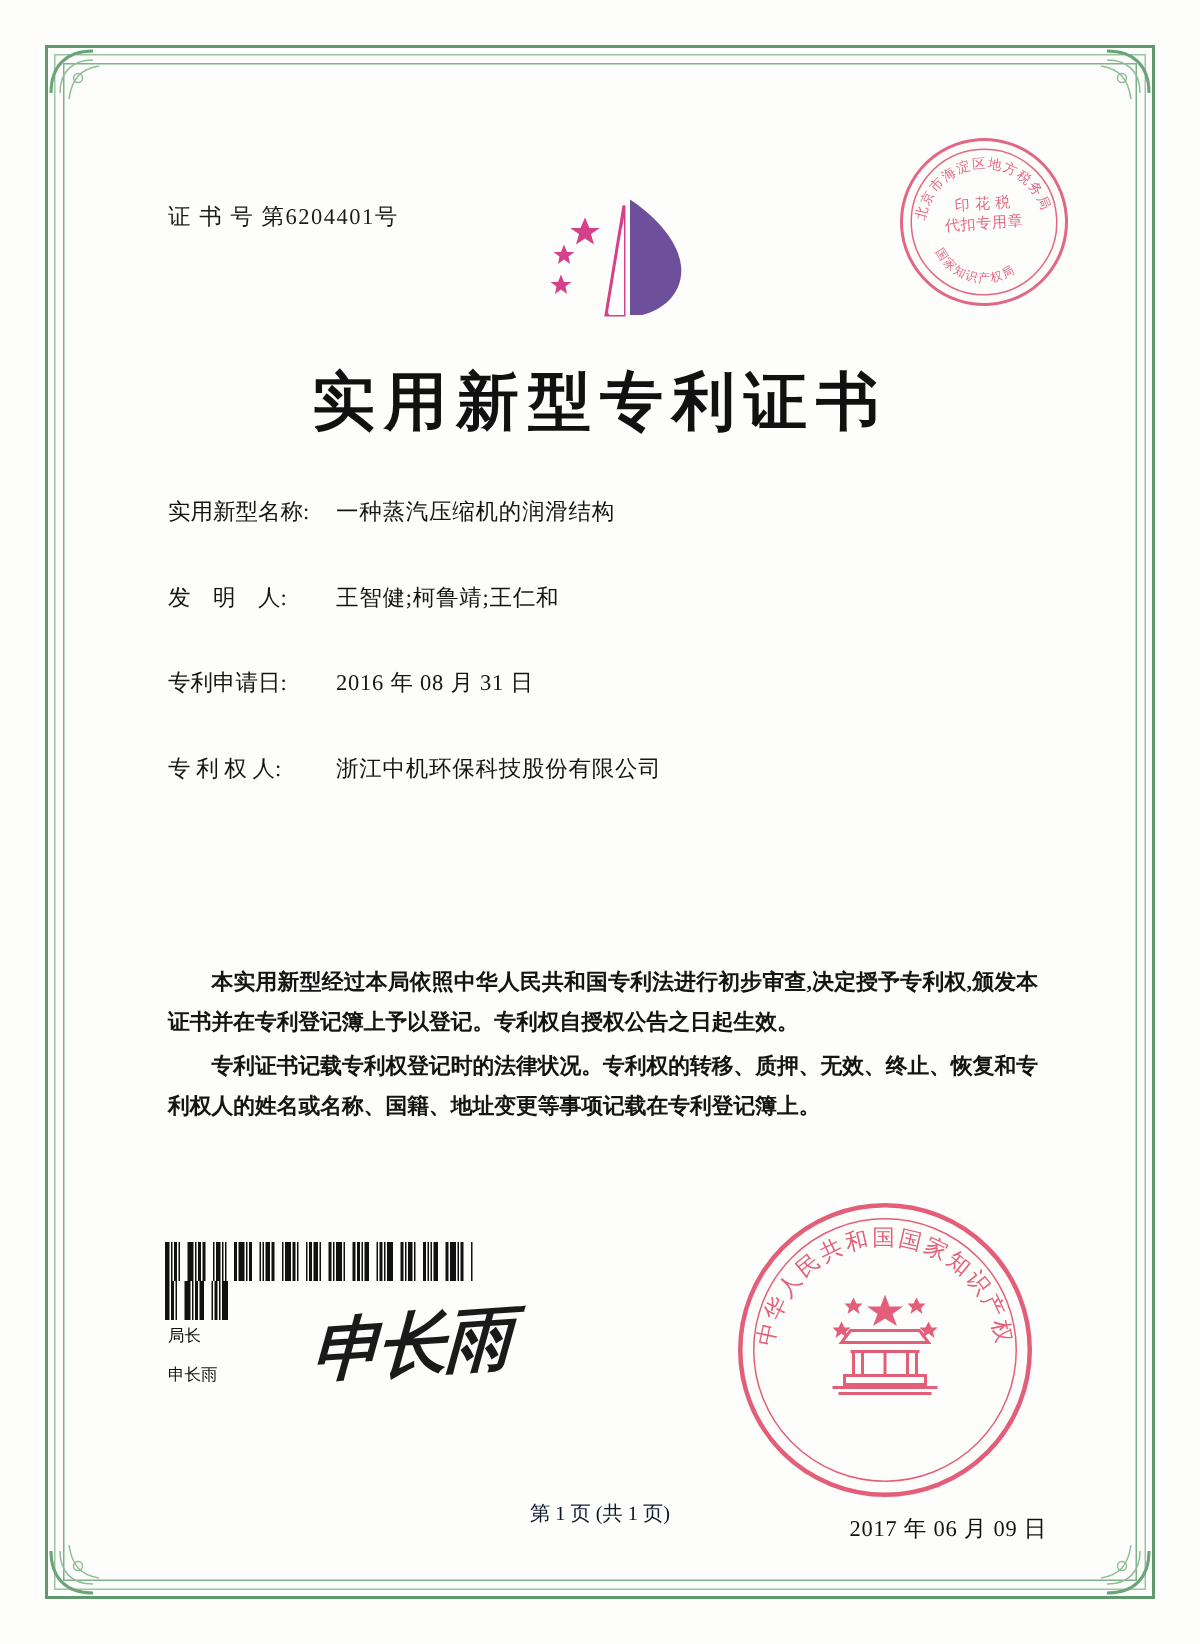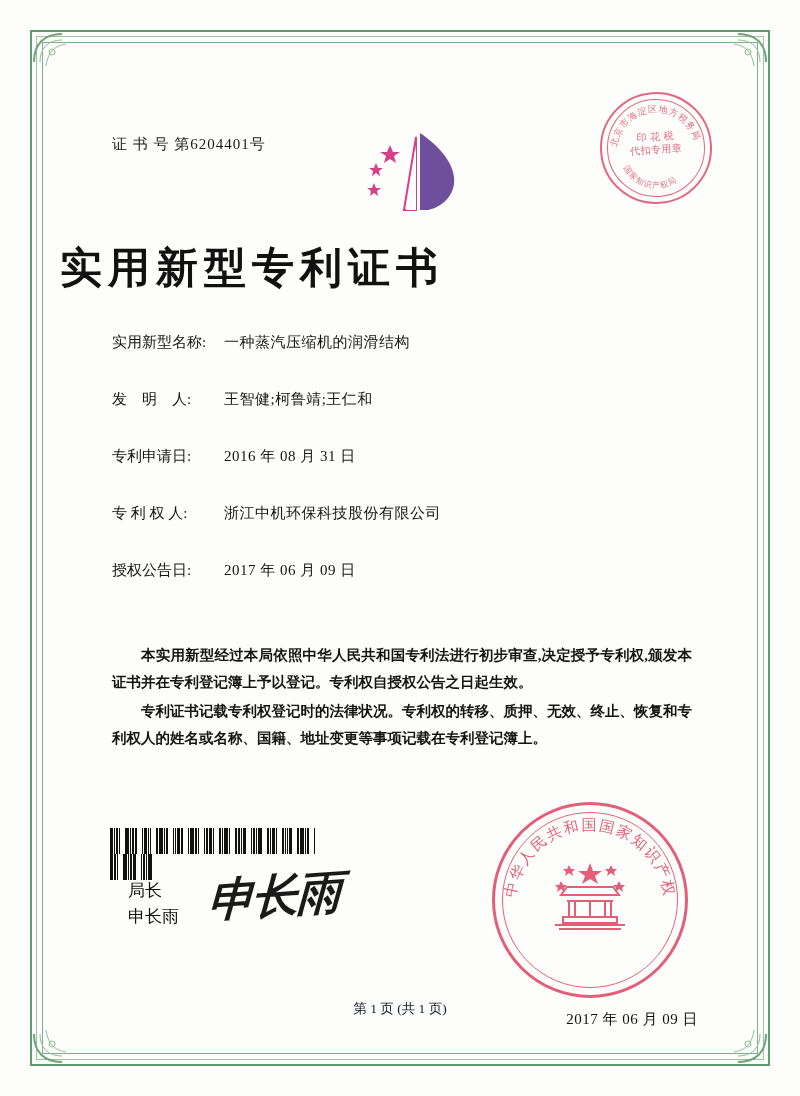--- a/index.html
+++ b/index.html
@@ -99,20 +99,21 @@
     font-size: 10px;
     line-height: 13px;
     letter-spacing: 0.5px;
   }
 
   .title {
     position: absolute;
     left: 0;
     right: 0;
     top: 180px;
+    text-align: center;
     font-size: 42px;
     font-weight: bold;
     letter-spacing: 6px;
     color: #111;
     font-family: "DejaVu Serif", "Liberation Serif", serif;
   }
 
   .fields {
     position: absolute;
     left: 52px;
@@ -164,23 +165,23 @@
     display: inline-block;
     background: #111;
     height: 26px;
     margin-right: 1px;
     vertical-align: top;
   }
 
   
   .sig-block {
     position: absolute;
-    left: 68px;
+    left: 52px;
     top: 818px;
-    font-size: 17px;
+    font-size: 11px;
     line-height: 26px;
     color: #111;
   }
   .sig-hand {
     position: absolute;
     left: 148px;
     top: 806px;
     font-size: 46px;
     font-family: "DejaVu Serif", serif;
     font-style: italic;
@@ -312,23 +313,20 @@
       </div>
       <div class="field-row">
         <span class="field-label">发　明　人:</span><span class="field-value">王智健;柯鲁靖;王仁和</span>
       </div>
       <div class="field-row">
         <span class="field-label">专利申请日:</span><span class="field-value">2016 年 08 月 31 日</span>
       </div>
       <div class="field-row">
         <span class="field-label">专 利 权 人:</span><span class="field-value">浙江中机环保科技股份有限公司</span>
       </div>
-      <div class="field-row">
-        <span class="field-label">授权公告日:</span><span class="field-value">2017 年 06 月 09 日</span>
-      </div>
     </div>
 
     <div class="paragraphs">
       <p>本实用新型经过本局依照中华人民共和国专利法进行初步审查,决定授予专利权,颁发本证书并在专利登记簿上予以登记。专利权自授权公告之日起生效。</p>
       <p>专利证书记载专利权登记时的法律状况。专利权的转移、质押、无效、终止、恢复和专利权人的姓名或名称、国籍、地址变更等事项记载在专利登记簿上。</p>
     </div>
 
     <div class="barcode">
       <span style="width:3px"></span><span style="width:1px"></span><span style="width:2px"></span><span style="width:1px"></span>
       <span style="width:4px"></span><span style="width:1px"></span><span style="width:2px"></span><span style="width:2px"></span>

